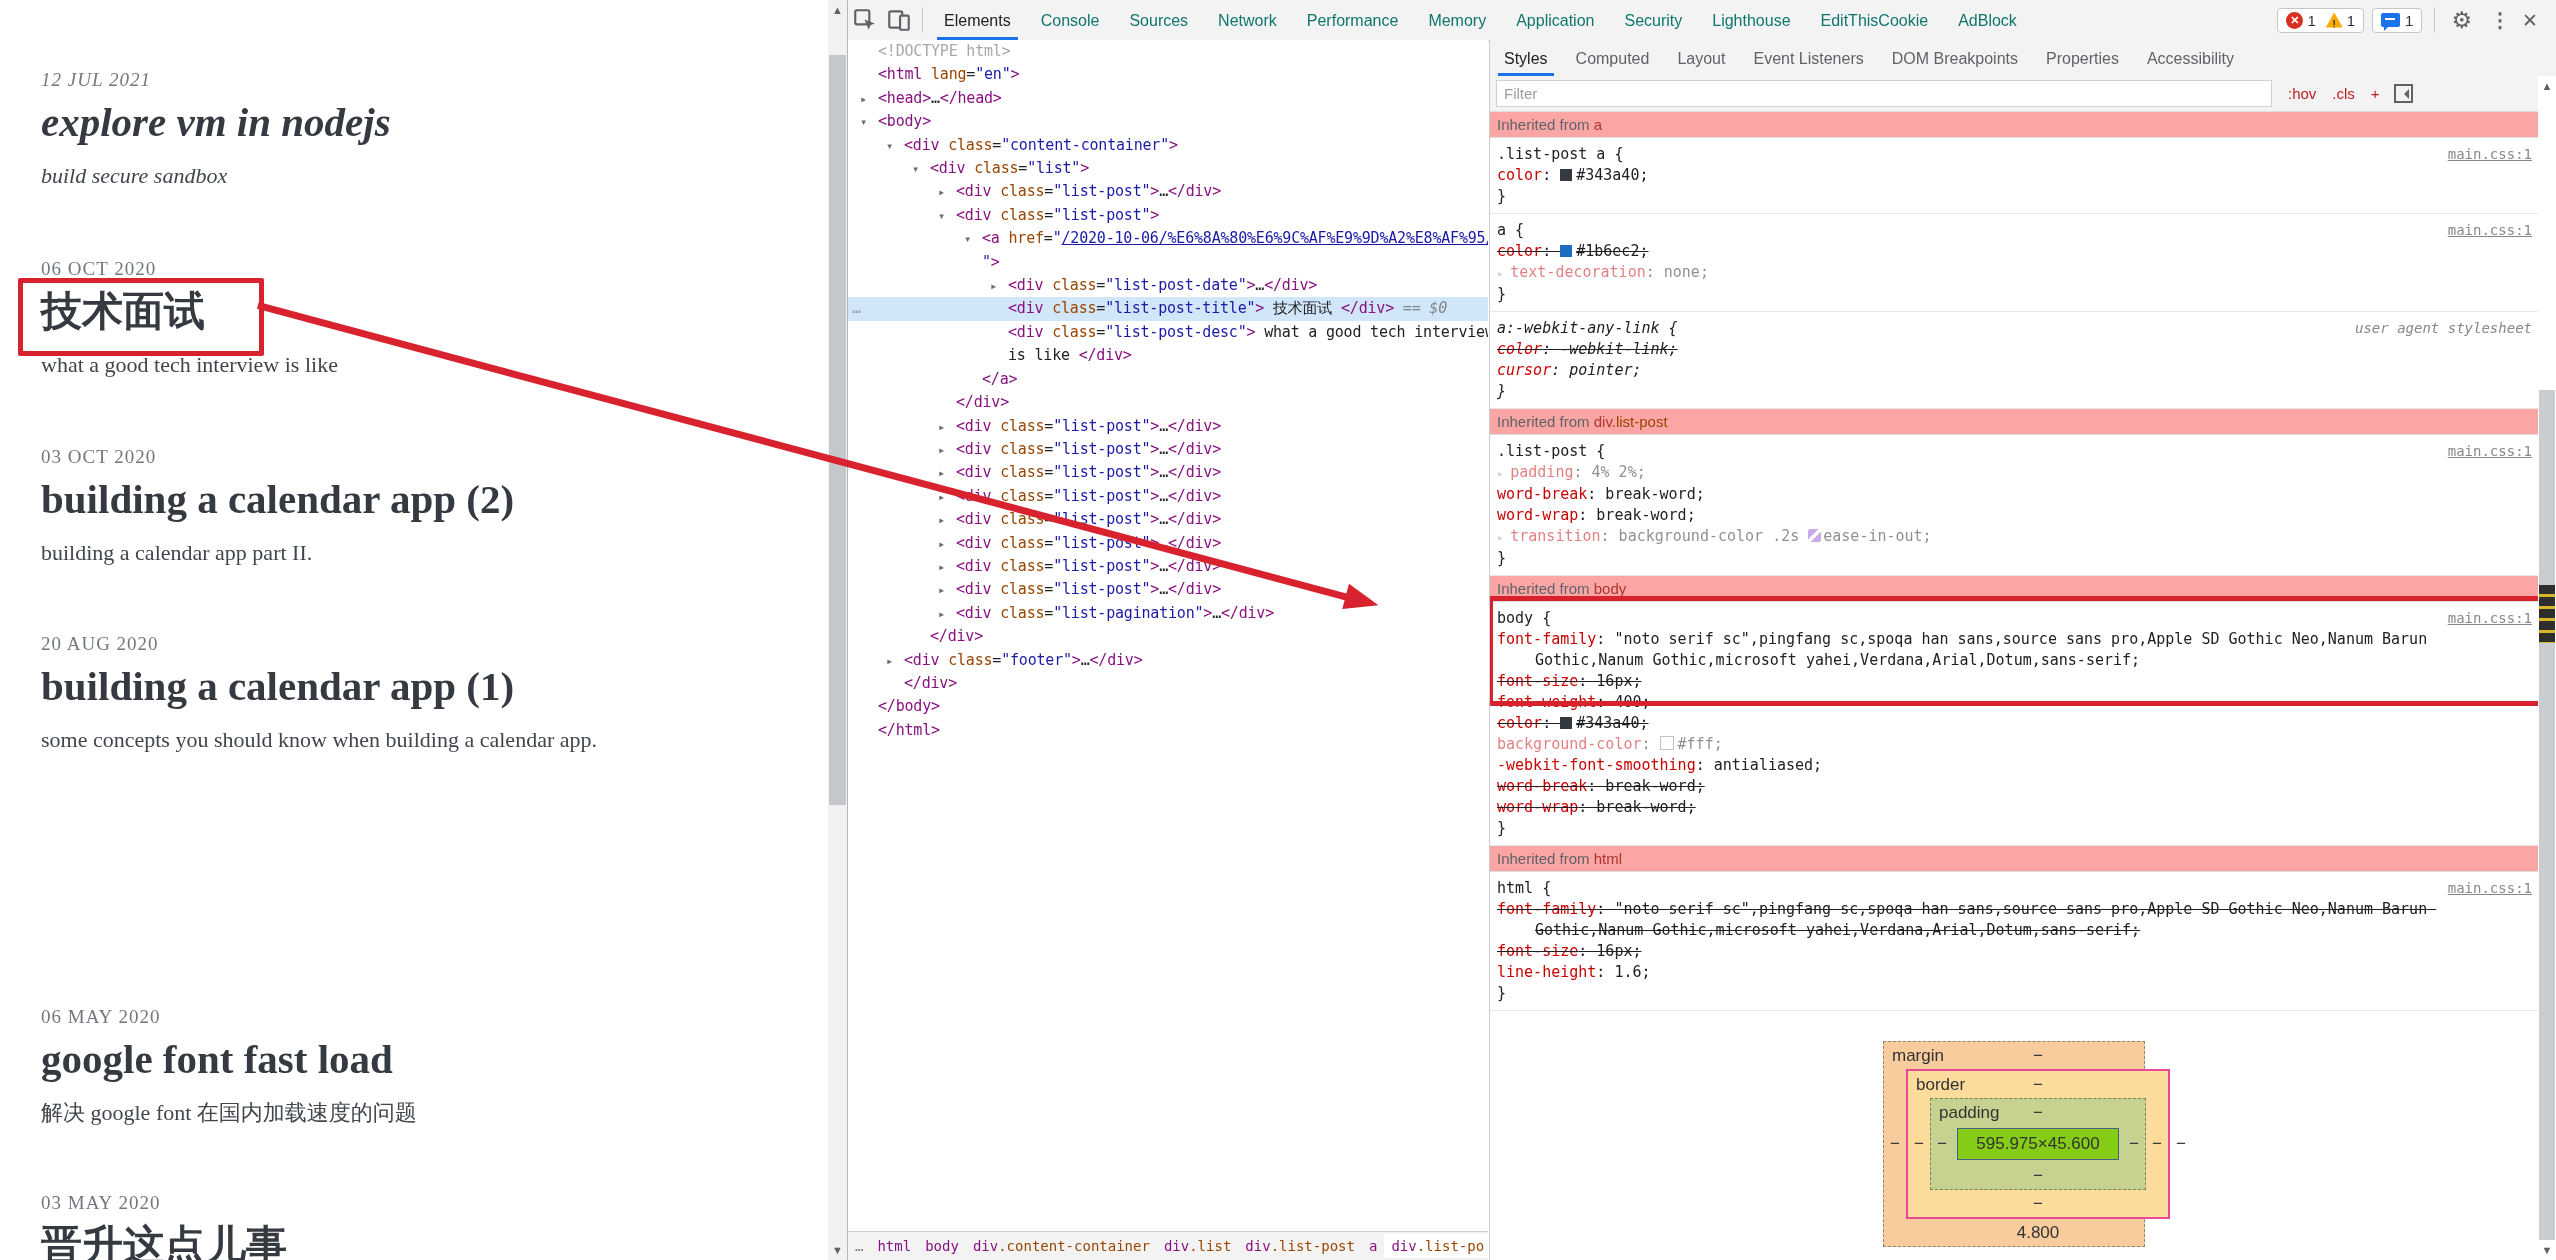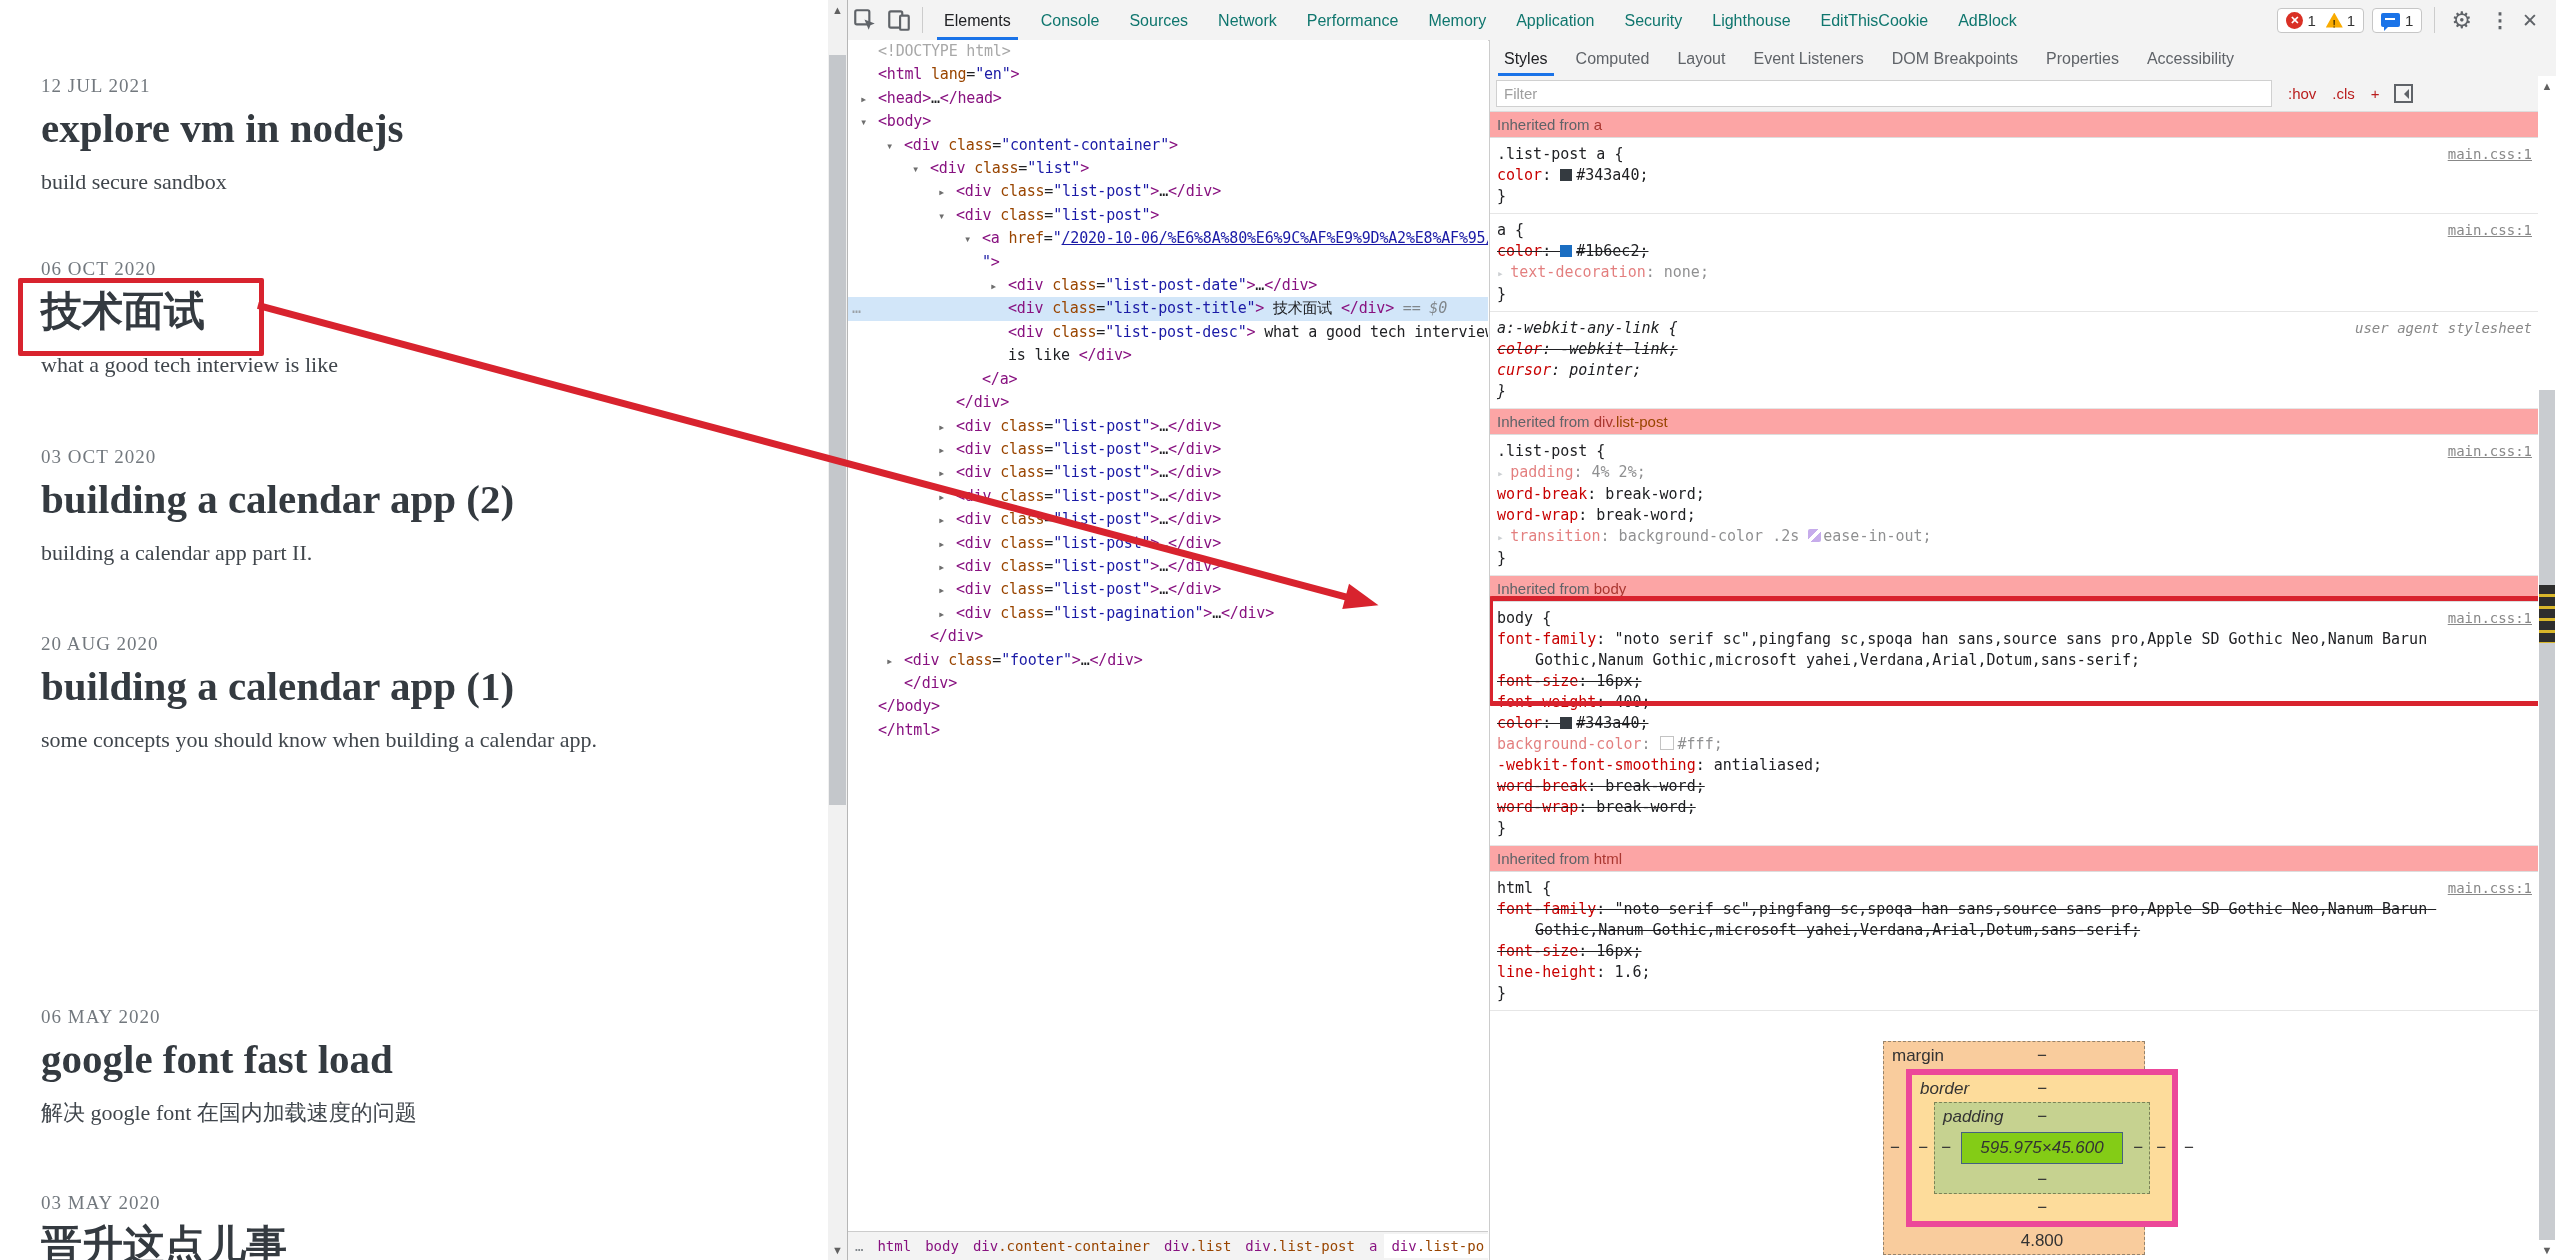--- a/index.html
+++ b/index.html
@@ -96,40 +96,40 @@
                background-image:repeating-linear-gradient(to bottom,transparent 0 9px,#d8b62a 9px 12px);}
   
   #bm{width:262px;margin:30px auto 0;font-size:17px;color:#333;}
   .bm-grid{display:grid;grid-template-columns:22px 1fr 22px;}
   .bm-hd{grid-column:1/4;height:27px;position:relative;}
   .bm-hd .lbl{position:absolute;left:8px;top:4px;}
   .bm-hd .dsh,.bm-ft .dsh{position:absolute;left:0;right:0;top:4px;text-align:center;}
   .bm-ft{grid-column:1/4;height:27px;position:relative;}
   .bm-side{display:flex;align-items:center;justify-content:center;}
   #bm-margin{background:#f9cc9d;border:1px dashed #96836b;}
-  #bm-border{background:#fddc9b;border:6px solid #ec4899;font-style:italic;}
+  #bm-border{background:#fddc9b;border:2px solid #ec4899;}
   #bm-padding{background:#c6d290;border:1px dashed #7b8257;}
   #bm-content{background:#84cc16;border:1px solid #44617f;height:30px;display:flex;align-items:center;
               justify-content:center;min-width:160px;}
   
   #anno{position:absolute;left:0;top:0;width:100%;height:100%;pointer-events:none;z-index:60;}
   #rbox1{position:absolute;left:18px;top:278px;width:236px;height:68px;border:5px solid #d8232e;border-radius:2px;}
   #arrow{position:absolute;left:258px;top:302px;width:1160px;height:28px;transform:rotate(15deg);
          transform-origin:0 3px;}
   #arrow .shaft{position:absolute;left:0;top:0;width:1128px;height:7px;background:#d8232e;}
   #arrow .head{position:absolute;right:0;top:-10px;width:0;height:0;border-left:34px solid #d8232e;
                border-top:13px solid transparent;border-bottom:13px solid transparent;}
 </style>
 </head>
 <body>
 
 <div id="stage">
 
   <div id="blog">
-      <div class="post" style="top: 74px;">
+      <div class="post" style="top: 68px; font-style: italic;">
         <div class="pdate">12 JUL 2021</div>
         <div class="ptitle">explore vm in nodejs</div>
         <div class="pdesc">build secure sandbox</div>
       </div>
       <div class="post" style="top: 257px;">
         <div class="pdate">06 OCT 2020</div>
         <div class="ptitle">技术面试</div>
         <div class="pdesc">what a good tech interview is like</div>
       </div>
       <div class="post" style="top: 445px;">

